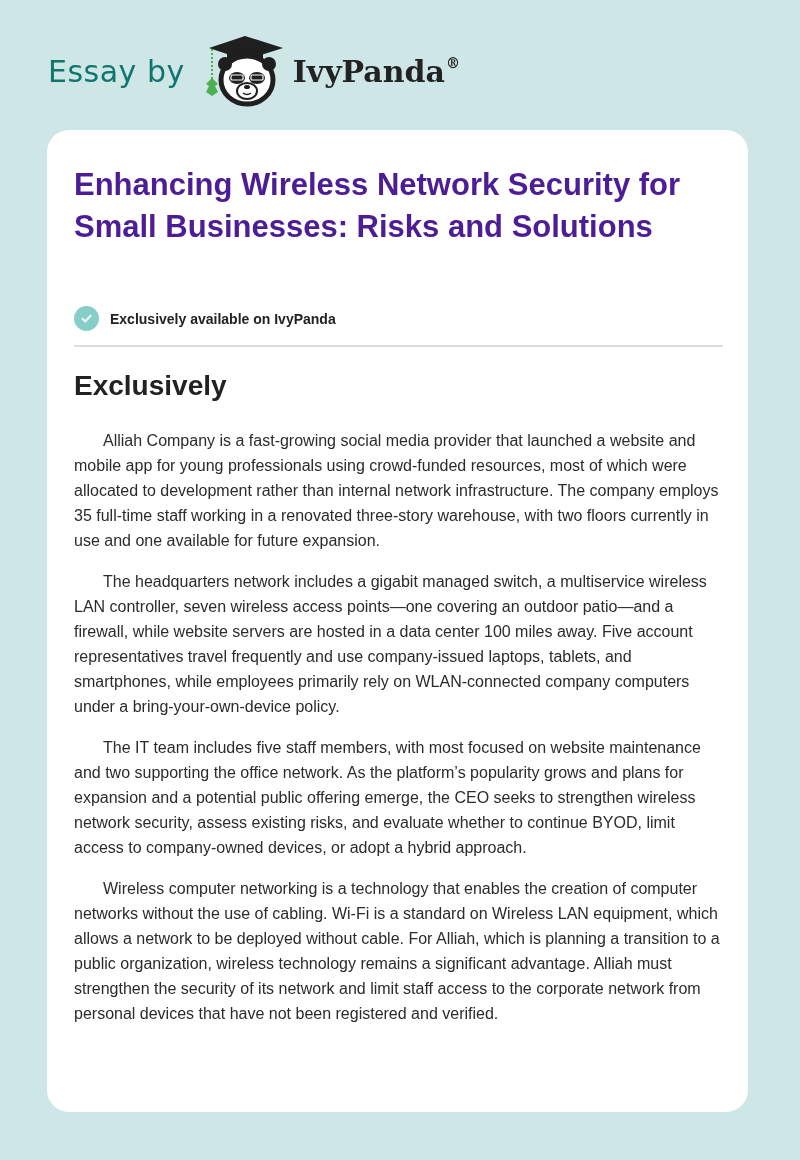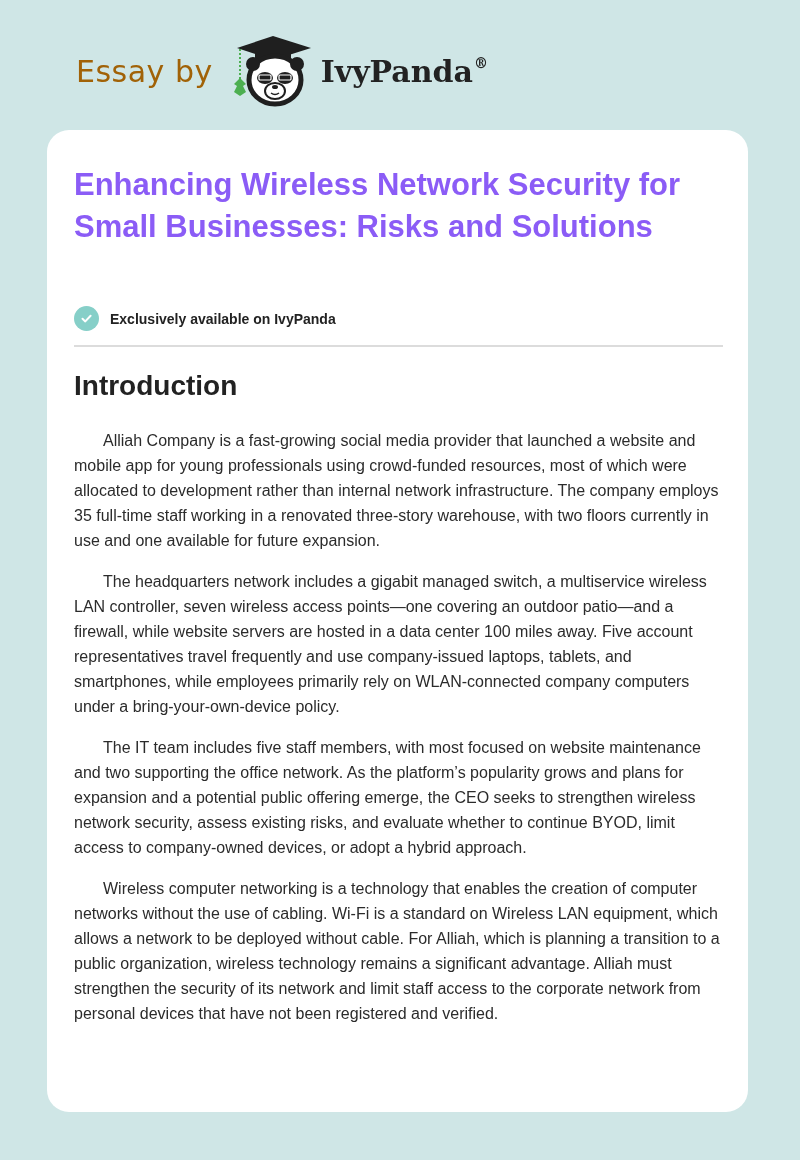--- a/index.html
+++ b/index.html
@@ -10,39 +10,38 @@
     color: #222;
     position: relative;
     overflow: hidden;
   }
   .header {
     position: absolute; left: 48px; top: 34px;
     display: flex; align-items: center; height: 74px;
   }
   .essay-by {
     font-family: "DejaVu Sans", sans-serif;
-    font-size: 30px; color: #a16207; letter-spacing: 0.5px;
+    font-size: 30px; color: #0f766e; letter-spacing: 0.5px;
     margin-right: 18px;
-    margin-left: 28px;
   }
   .logo-icon { width: 84px; height: 74px; margin-right: 6px; }
   .brand {
     font-family: "DejaVu Serif", serif;
     font-weight: bold; font-size: 30px; color: #222; text-align: center;
   }
   .brand sup { font-size: 14px; vertical-align: 14px; margin-left: 1px; }
   .card {
     position: absolute; left: 47px; top: 130px;
     width: 701px; height: 982px;
     background: #ffffff; border-radius: 22px;
   }
   .title {
     position: absolute; left: 27px; top: 34px; width: 640px;
     margin: 0;
-    font-size: 31px; line-height: 42px; font-weight: bold; color: #8b5cf6;
+    font-size: 31px; line-height: 42px; font-weight: bold; color: #4c1d95;
   }
   .badge {
     position: absolute; left: 27px; top: 176px;
     display: flex; align-items: center; gap: 6px;
   }
   .check {
     width: 25px; height: 25px; border-radius: 50%;
     background: #86cfc8; display: flex; align-items: center; justify-content: center;
     margin-right: 5px;
   }
@@ -100,21 +99,21 @@
     <span class="check">
       <svg width="13" height="13" viewBox="0 0 13 13">
           <path d="M2.5,6.8 L5.3,9.4 L10.6,3.8" stroke="#fff" stroke-width="2" fill="none" stroke-linecap="round" stroke-linejoin="round"></path>
         </svg>
     </span>
     <span class="badge-text">Exclusively available on IvyPanda</span>
   </div>
 
   <div class="divider"></div>
 
-  <h2 class="section-title">Introduction</h2>
+  <h2 class="section-title">Exclusively</h2>
 
   <div class="body">
     <p>Alliah Company is a fast-growing social media provider that launched a website and mobile app for young professionals using crowd-funded resources, most of which were allocated to development rather than internal network infrastructure. The company employs 35 full-time staff working in a renovated three-story warehouse, with two floors currently in use and one available for future expansion.</p>
     <p>The headquarters network includes a gigabit managed switch, a multiservice wireless LAN controller, seven wireless access points—one covering an outdoor patio—and a firewall, while website servers are hosted in a data center 100 miles away. Five account representatives travel frequently and use company-issued laptops, tablets, and smartphones, while employees primarily rely on WLAN-connected company computers under a bring-your-own-device policy.</p>
     <p>The IT team includes five staff members, with most focused on website maintenance and two supporting the office network. As the platform’s popularity grows and plans for expansion and a potential public offering emerge, the CEO seeks to strengthen wireless network security, assess existing risks, and evaluate whether to continue BYOD, limit access to company-owned devices, or adopt a hybrid approach.</p>
     <p>Wireless computer networking is a technology that enables the creation of computer networks without the use of cabling. Wi-Fi is a standard on Wireless LAN equipment, which allows a network to be deployed without cable. For Alliah, which is planning a transition to a public organization, wireless technology remains a significant advantage. Alliah must strengthen the security of its network and limit staff access to the corporate network from personal devices that have not been registered and verified.</p>
   </div>
 </div>
 
 </body></html>

